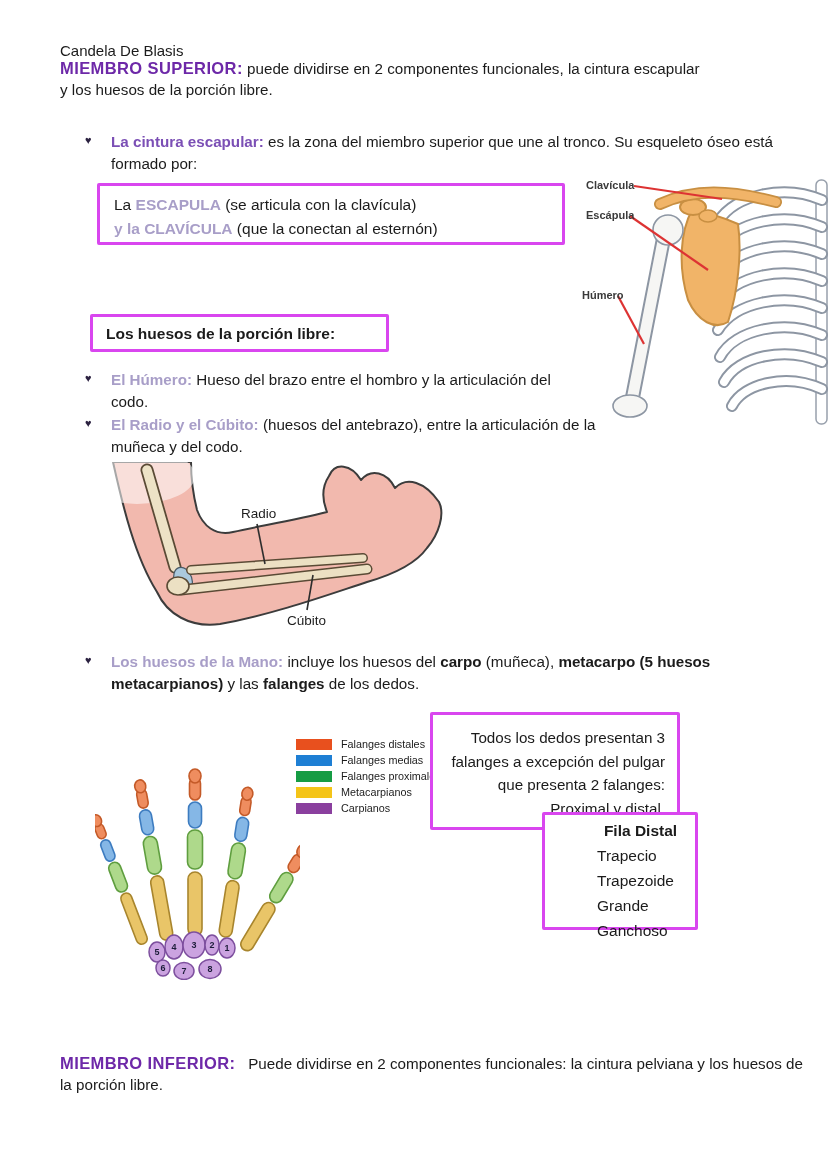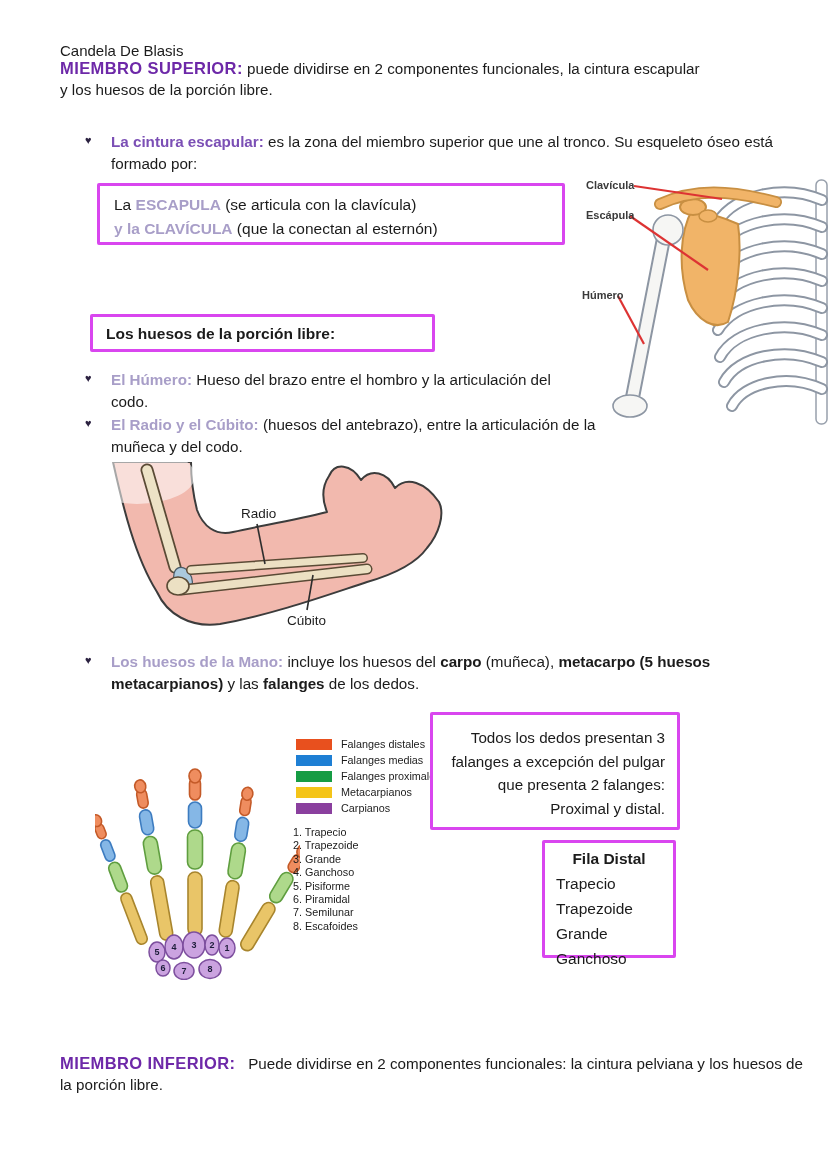--- a/index.html
+++ b/index.html
@@ -11,21 +11,21 @@
   .author{left:60px;top:42px;font-size:15px;}
   .para{font-size:15.2px;line-height:21px;}
   .mh{font-weight:800;color:#6d28a8;font-size:16.5px;letter-spacing:.4px;}
   .bullet{display:flex;align-items:flex-start;}
   .bullet .marker{width:26px;flex:0 0 26px;font-size:11px;color:#2b2140;padding-top:3px;}
   .bullet .content{flex:1;font-size:15.2px;line-height:21.5px;}
   .lbl-strong{color:#7b4fb5;font-weight:bold;}
   .lbl-light{color:#a89ec8;font-weight:bold;}
   .pbox{border:3px solid #d946ef;border-radius:2px;background:#fff;box-sizing:border-box;}
   .escapula-box{left:97px;top:183px;width:468px;height:62px;padding:7px 0 0 14px;font-size:15.5px;line-height:24px;}
-  .libre-box{left:90px;top:314px;width:345px;height:38px;padding:8px 0 0 13px;font-weight:bold;font-size:15.5px;}
+  .libre-box{left:90px;top:314px;width:299px;height:38px;padding:8px 0 0 13px;font-weight:bold;font-size:15.5px;}
   .note-box{left:430px;top:712px;width:250px;height:118px;padding:11px 12px;font-size:15.2px;line-height:23.5px;text-align:right;}
   .fila-box{padding-top:7px;}
   .fila-title{text-align:center;font-weight:bold;font-size:15.5px;margin-bottom:3px;}
   .fila-item{padding-left:11px;font-size:15.5px;line-height:25px;}
   .legend{left:296px;top:738px;}
   .legend-row{display:flex;align-items:center;margin-bottom:4px;}
   .legend-row svg{display:block;margin-right:9px;}
   .legend-label{font-size:10.8px;color:#1c1c1c;}
   .carpal-list{left:293px;top:826px;font-size:10.8px;line-height:13.4px;color:#1c1c1c;}
   svg text{font-family:"Liberation Sans", sans-serif;}
@@ -281,37 +281,27 @@
       <span class="legend-label">Metacarpianos</span>
     </div>
     <div class="legend-row">
       <svg width="36" height="11">
           <rect width="36" height="11" fill="#8a3f9e"></rect>
         </svg>
       <span class="legend-label">Carpianos</span>
     </div>
   </div>
 
-  <div class="abs carpal-list">
-    <div>1. Trapecio</div>
-    <div>2. Trapezoide</div>
-    <div>3. Grande</div>
-    <div>4. Ganchoso</div>
-    <div>5. Pisiforme</div>
-    <div>6. Piramidal</div>
-    <div>7. Semilunar</div>
-    <div>8. Escafoides</div>
-  </div>
 
   <div class="abs pbox note-box">
     <span>Todos los dedos presentan 3 falanges a excepción del pulgar que presenta 2 falanges: Proximal y distal.</span>
   </div>
 
 
-  <div class="abs pbox fila-box" style="left:542px;top:840px;width:134px;height:118px;">
+  <div class="abs pbox fila-box" style="left:542px;top:812px;width:156px;height:118px;padding-left:41px;">
     <div class="fila-title">Fila Distal</div>
     <div class="fila-item">Trapecio</div>
     <div class="fila-item">Trapezoide</div>
     <div class="fila-item">Grande</div>
     <div class="fila-item">Ganchoso</div>
   </div>
 
   <div class="abs para" style="left:60px;top:1053px;width:756px;">
     <span class="mh">MIEMBRO INFERIOR:</span>
     <span>&nbsp;</span>

